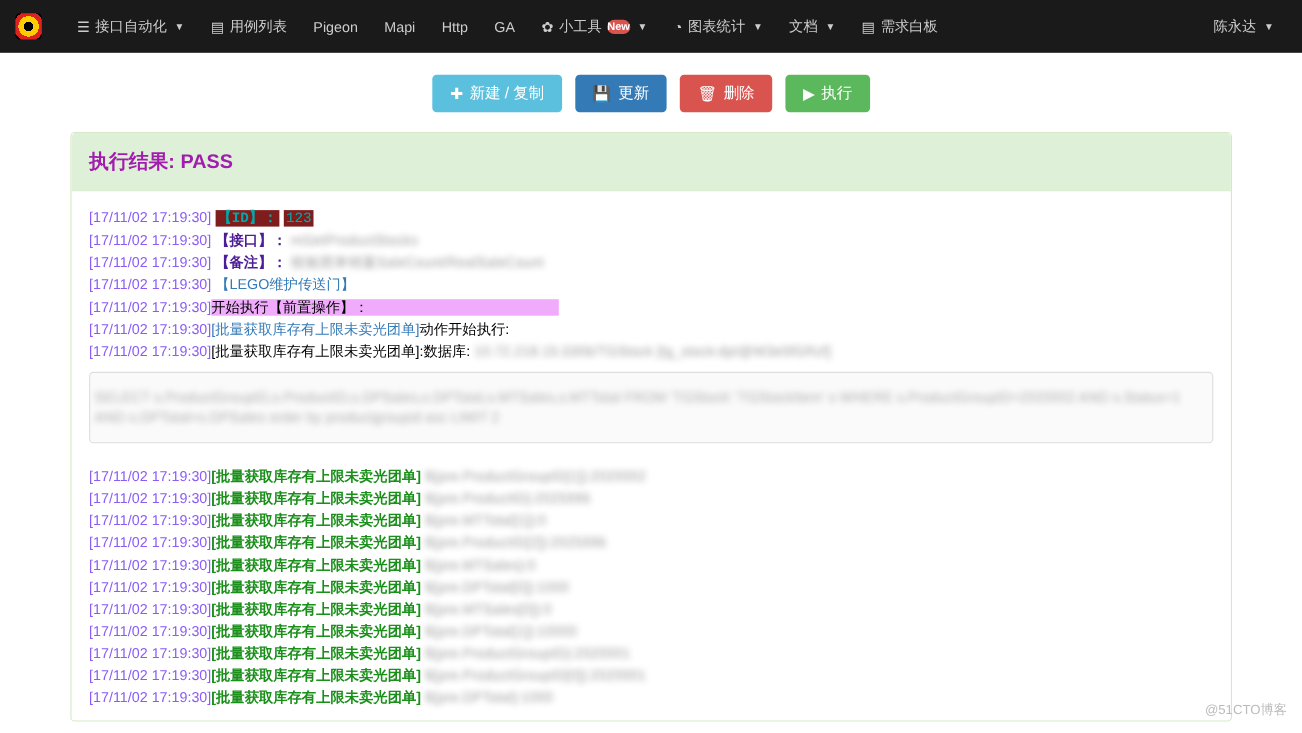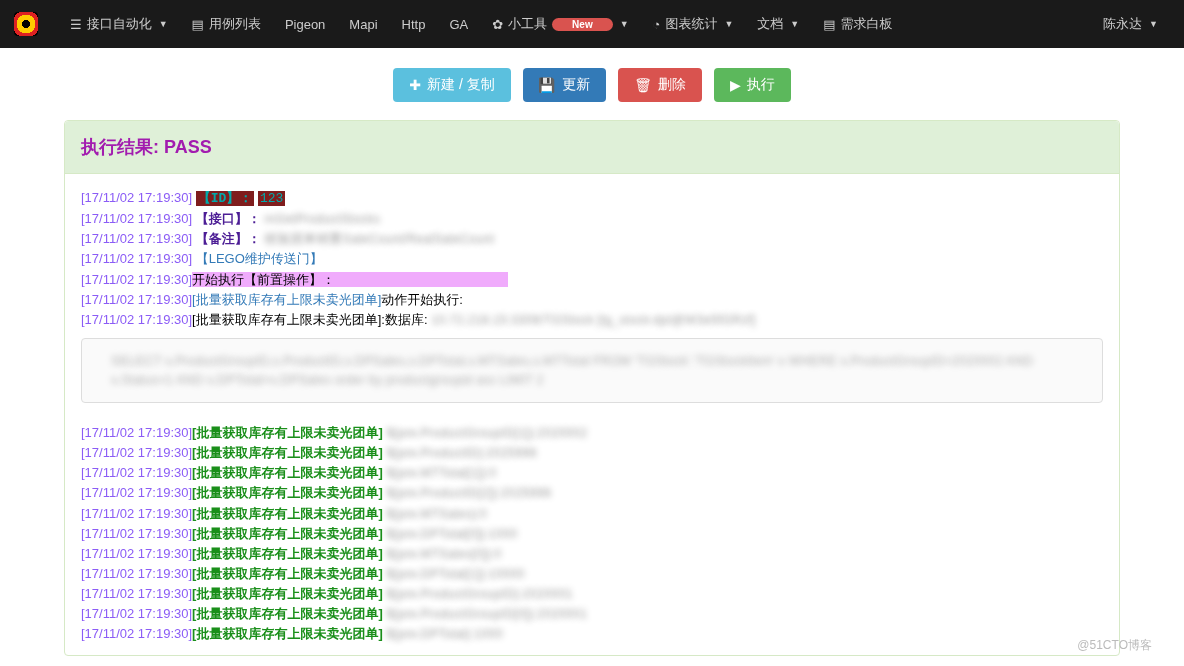--- a/index.html
+++ b/index.html
@@ -2,43 +2,43 @@
 <html><head>
 <meta charset="utf-8">
 <style>
 * { margin:0; padding:0; box-sizing:border-box; }
 body { font-family:-apple-system,"Helvetica Neue",Arial,sans-serif; font-size:13px; background:#fff; width:1184px; height:666px; overflow:hidden; position:relative; }
 .navbar { background:#1a1a1a; height:48px; display:flex; align-items:center; padding:0 14px; }
 .navbar .logo { width:24px; height:24px; border-radius:4px; background:radial-gradient(circle at center,#000 0 25%,#ffcc00 25% 55%,#d22 55% 80%,#000 80%); margin-right:20px; }
 .nav-item { color:#ccc; font-size:13px; padding:0 12px; display:flex; align-items:center; gap:5px; cursor:pointer; height:48px; }
 .nav-item .caret { font-size:9px; margin-left:2px; }
 .nav-ico { font-size:13px; }
-.new-badge { background:#d9534f; color:#fff; font-size:10px; padding:1px 20px; border-radius:8px; font-weight:bold; }
+.new-badge { background:#d9534f; color:#fff; font-size:10px; padding:1px 0; border-radius:8px; font-weight:bold; }
 .spacer { flex:1; }
 .toolbar { display:flex; justify-content:center; gap:12px; padding:20px 0 18px; }
 .btn { border:none; border-radius:4px; color:#fff; font-size:14px; padding:8px 16px; display:flex; align-items:center; gap:6px; cursor:pointer; }
 .btn-info { background:#5bc0de; }
 .btn-primary { background:#337ab7; }
 .btn-danger { background:#d9534f; }
 .btn-success { background:#5cb85c; }
 .panel-wrap { padding:0 64px; }
 .result-panel { border:1px solid #d6e9c6; border-radius:4px; }
 .result-header { background:#dff0d8; color:#a21caf; font-size:18px; font-weight:600; padding:14px 16px; border-bottom:1px solid #d6e9c6; border-radius:4px 4px 0 0; }
 .logbody { padding:14px 16px 10px; font-size:13px; line-height:1.55; }
 .log-line { white-space:nowrap; }
 .ts { color:#8b5cf6; font-weight:normal; }
 .tag { font-weight:bold; }
 .tag-id { color:#0aa; background:#7f1d1d; padding:0 2px;font-family:Liberation Mono, monospace; }
 .tag-plain { color:#4c1d95; }
 .link-blue { color:#337ab7; cursor:pointer; }
 .hl-green { background:#f0abfc; }
 .green-prefix { color:#1a8f1a; font-weight:bold; }
 .blur-gray { color:transparent; text-shadow:0 0 6px #999; user-select:none; }
-.sql-box { border:1px solid #ddd; border-radius:4px; background:#fafafa; padding:12px 29px; margin:8px 0 20px; color:transparent; text-shadow:0 0 6px #aaa; font-size:13px; line-height:1.5; }
-.watermark { position:absolute; right:32px; bottom:12px; color:#bbb; font-size:12px; }
+.sql-box { border:1px solid #ddd; border-radius:4px; background:#fafafa; padding:12px 4px; margin:8px 0 20px; color:transparent; text-shadow:0 0 6px #aaa; font-size:13px; line-height:1.5; }
+.watermark { position:absolute; right:14px; bottom:12px; color:#bbb; font-size:12px; }
 </style>
 </head>
 <body>
 
 <div class="navbar">
   <div class="logo"></div>
   <div id="nav-slot" style="display: flex;">
       <div class="nav-item">
         <span class="nav-ico">☰</span>
         <span>接口自动化</span>

